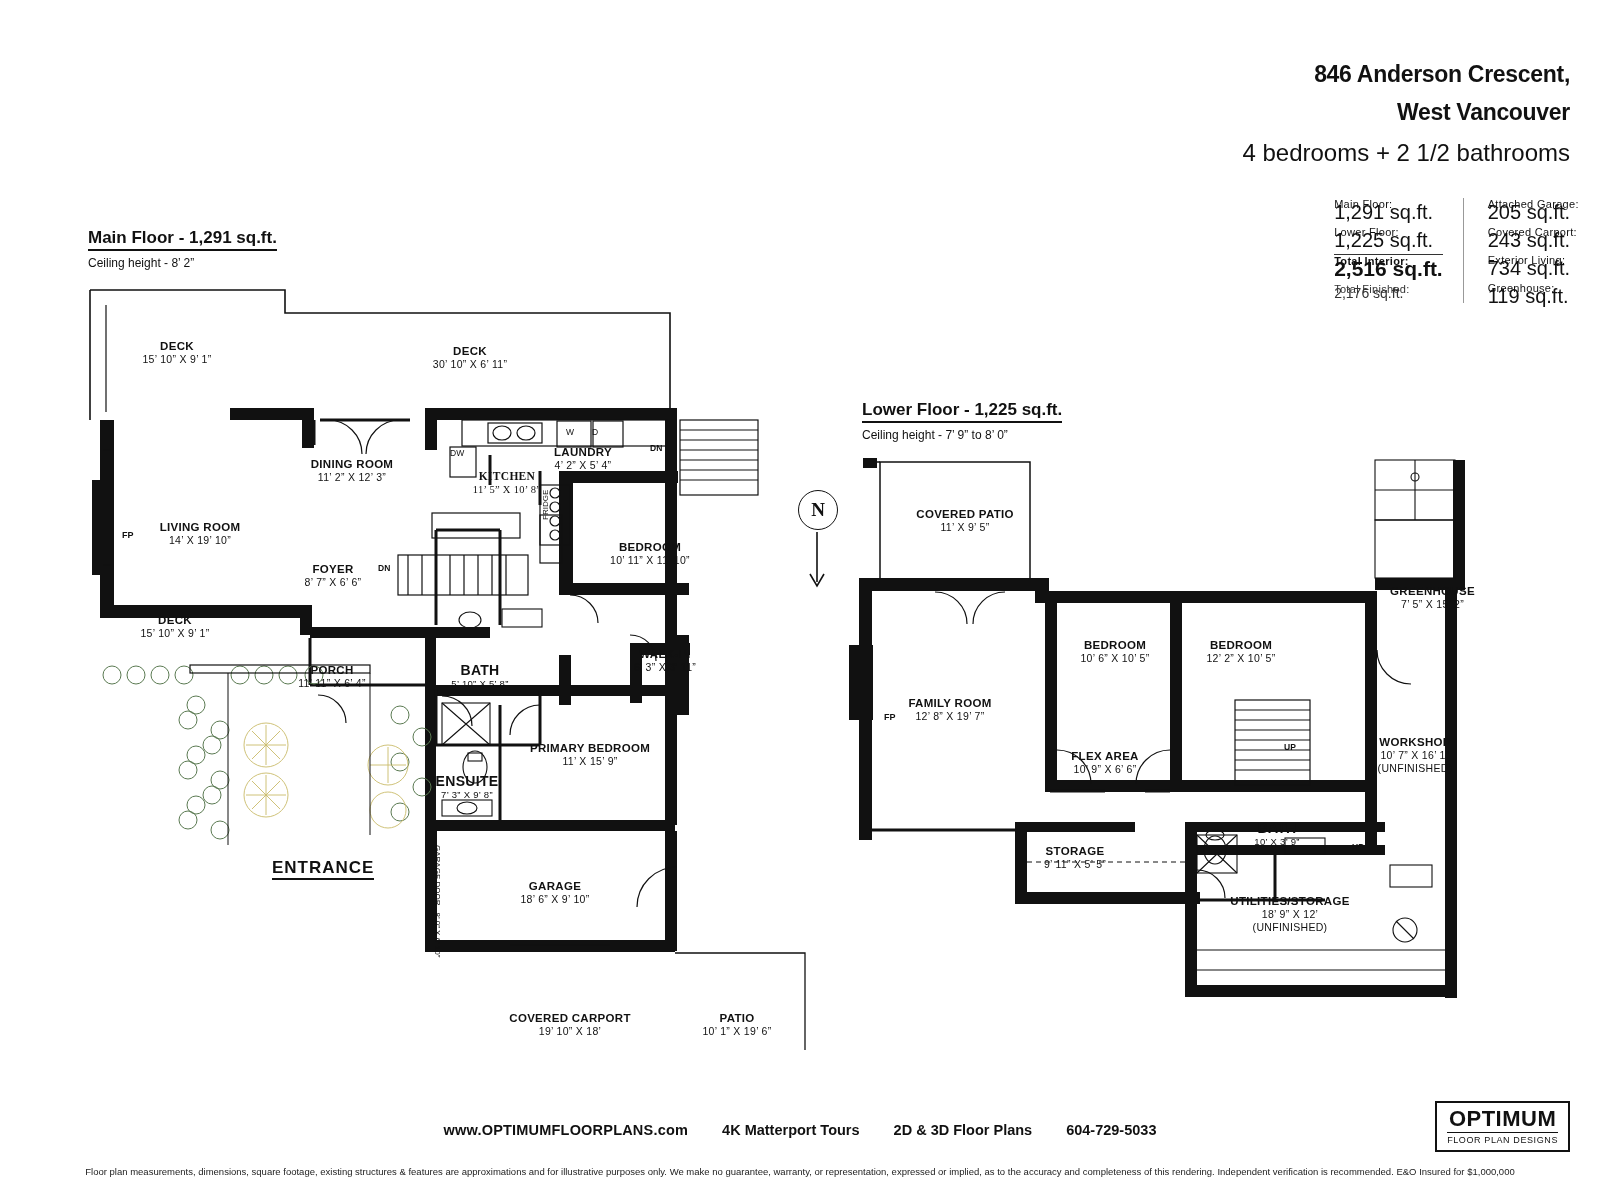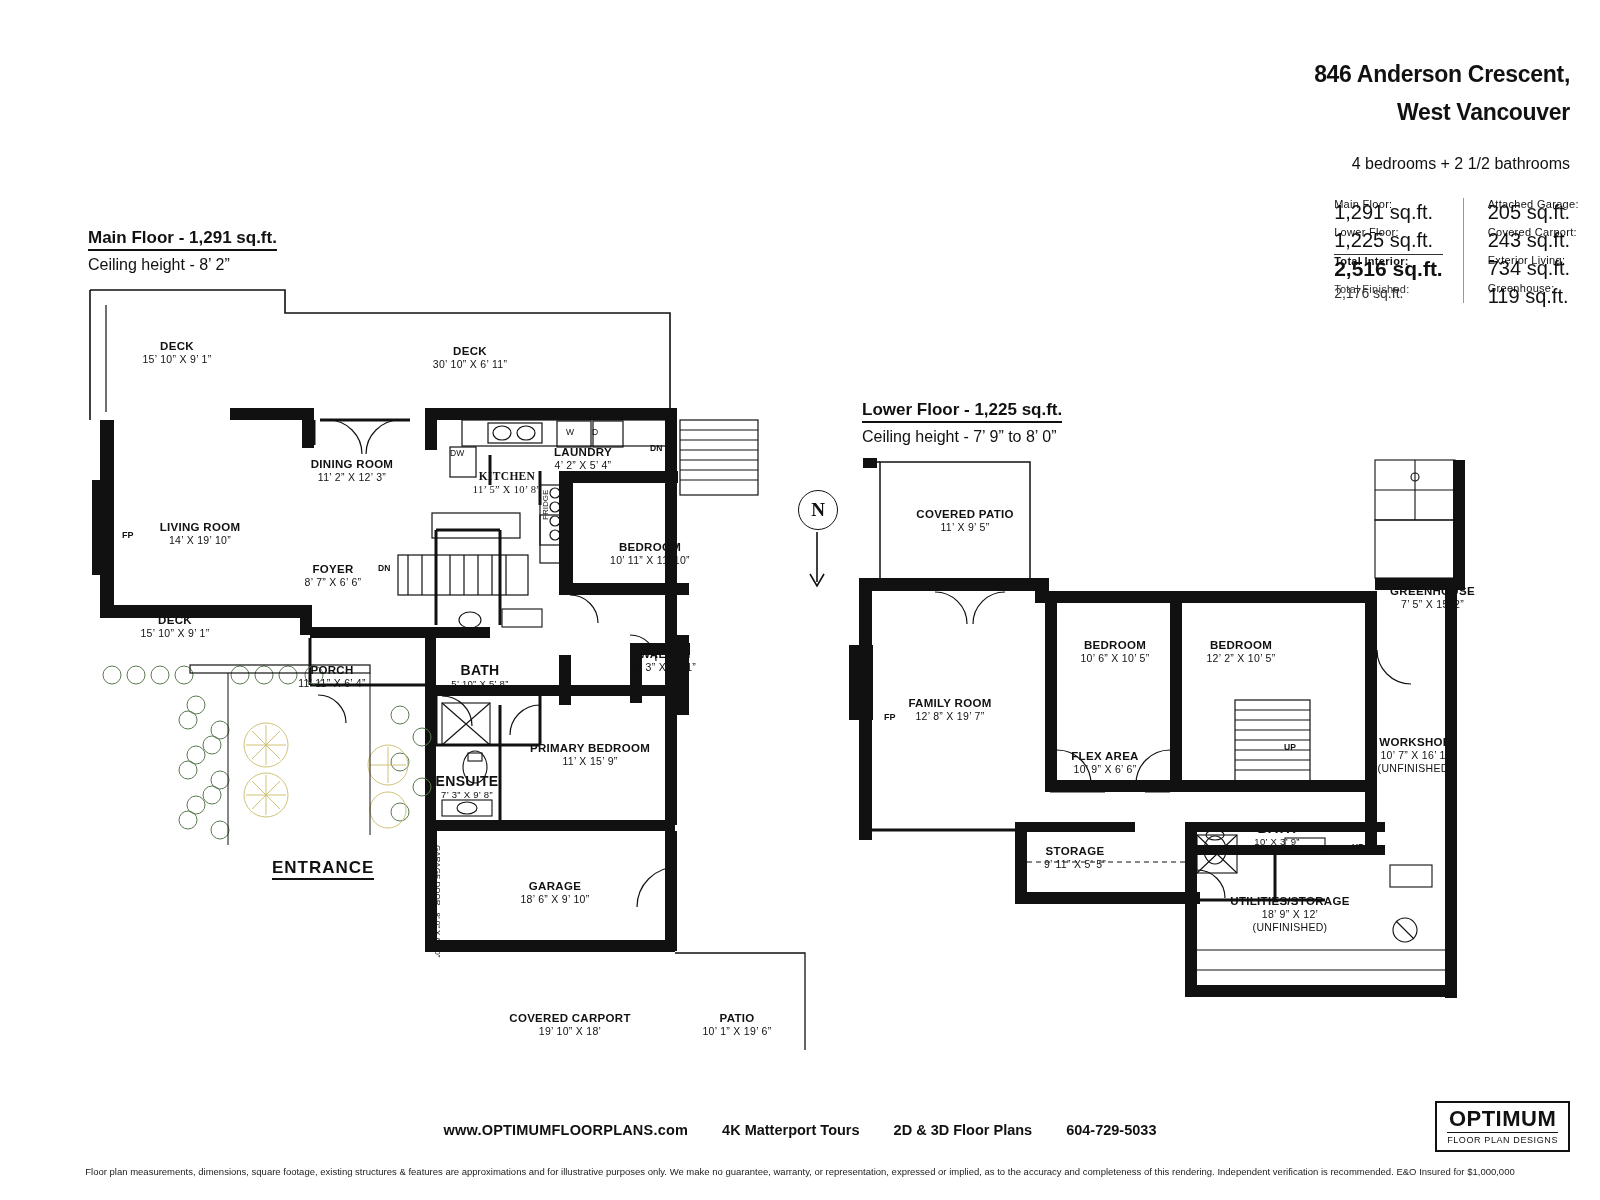--- a/index.html
+++ b/index.html
@@ -2,38 +2,38 @@
 <html><head>
 <meta charset="utf-8">
 <style>
   html,body{margin:0;padding:0;background:#ffffff;}
   body{width:1600px;height:1200px;position:relative;font-family:"Liberation Sans",sans-serif;color:#111;overflow:hidden;}
   .abs{position:absolute;}
 
   
   #header{right:30px;top:55px;text-align:right;}
   #header .line1,#header .line2{font-size:23px;font-weight:bold;letter-spacing:-0.3px;line-height:38px;}
-  #header .beds{font-size:16px;margin-top:24px;}
+  #header .beds{font-size:24px;margin-top:8px;}
 
   
   #stats{right:30px;top:198px;display:flex;align-items:flex-start;}
   #stats .col{font-size:20px;}
   #stats .colL{padding-right:20px;border-right:1.5px solid #999;}
   #stats .colR{padding-left:24px;}
   #stats .row{display:flex;justify-content:space-between;line-height:28px;}
   #stats .row .lbl{padding-right:28px;white-space:nowrap;}
   #stats .row .val{white-space:nowrap;text-align:left;}
   #stats .ul{border-bottom:1.5px solid #333;}
   #stats .bold{font-weight:bold;font-size:21px;}
   #stats .sm{font-size:14px;color:#333;line-height:20px;}
 
   
   .floorcap{font-size:17px;}
   .floorcap .t{font-weight:bold;border-bottom:2px solid #111;display:inline-block;padding-bottom:1px;}
-  .floorcap .c{margin-top:5px;font-size:16px;}
+  .floorcap .c{margin-top:5px;font-size:12px;}
 
   
   .plan{position:absolute;}
   .lbl{position:absolute;text-align:center;font-size:11px;line-height:13px;letter-spacing:0.3px;}
   .lbl .n{font-weight:bold;font-size:11.5px;}
   .lbl .d{font-size:10.5px;}
   .lbl.sm .n{font-size:14px;}
   .lbl.sm .d{font-size:9.5px;}
 
   .entrance{position:absolute;font-size:17px;font-weight:bold;border-bottom:2.5px solid #111;letter-spacing:1px;}

